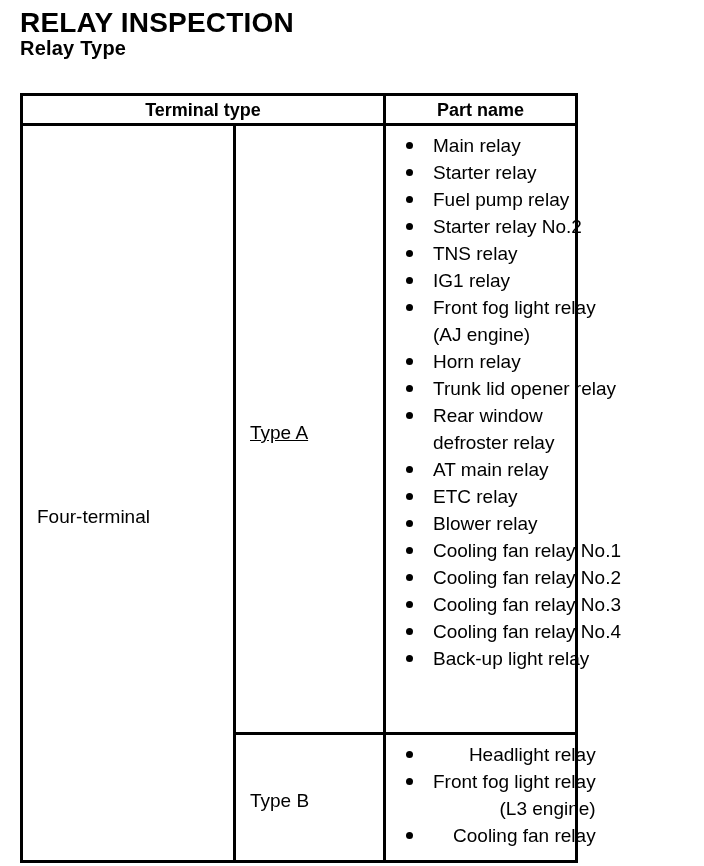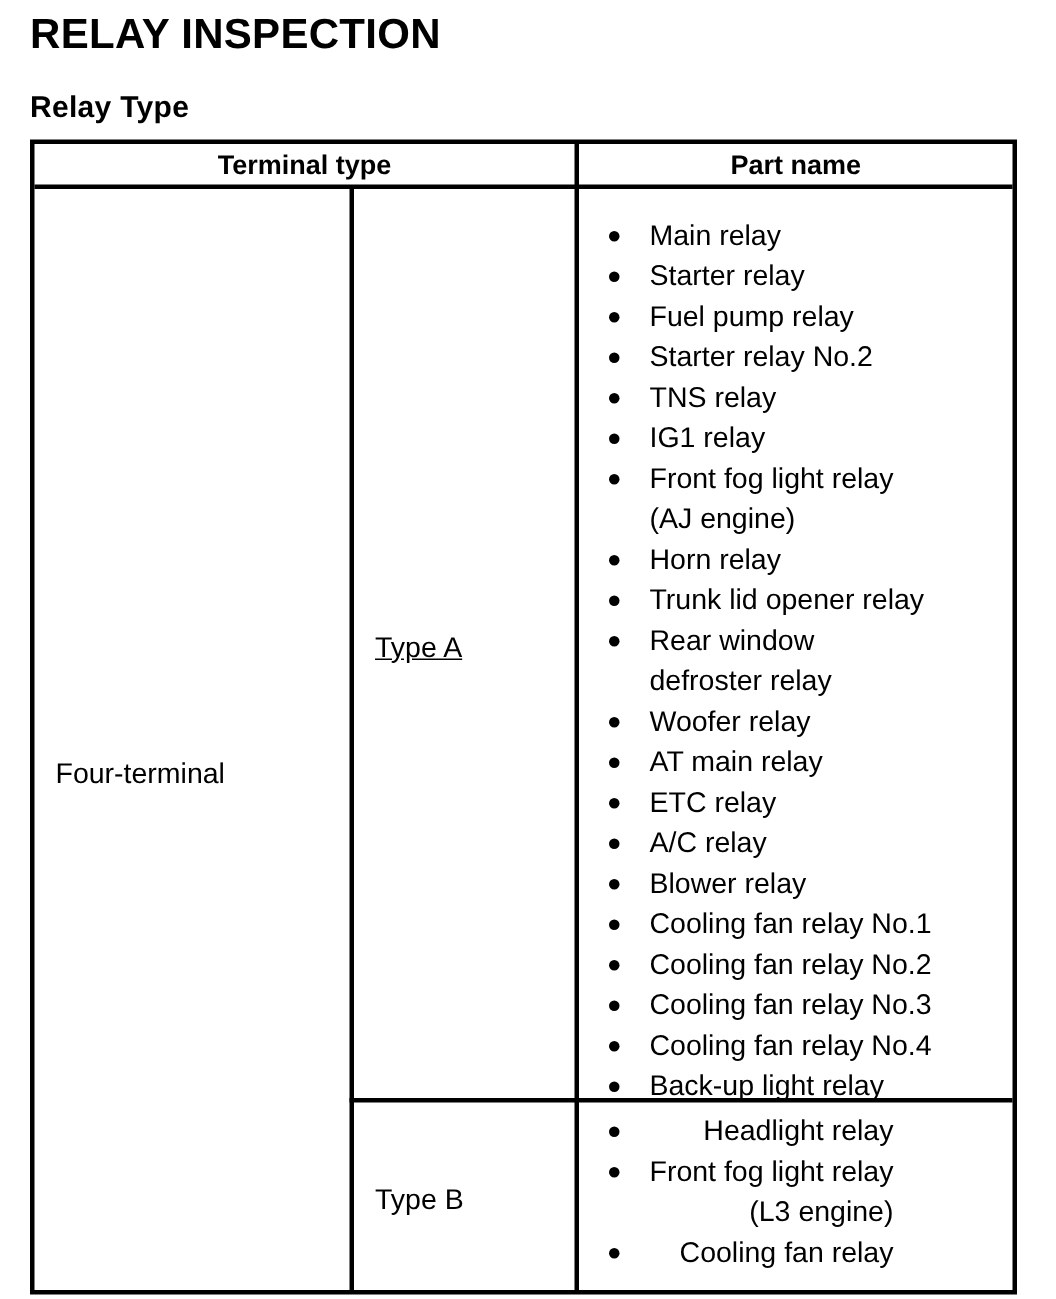--- a/index.html
+++ b/index.html
@@ -32,34 +32,34 @@
     top: 10px;
     font-size: 28px;
     font-weight: bold;
     letter-spacing: 0.2px;
     line-height: 26px;
     white-space: nowrap;
   }
   .h-sub {
     position: absolute;
     left: 20px;
-    top: 60px;
+    top: 36px;
     font-size: 20px;
     font-weight: bold;
     letter-spacing: 0.2px;
     line-height: 24px;
     white-space: nowrap;
   }
 
   
   .tbl {
     position: absolute;
     left: 20px;
     top: 93px;
-    width: 658px;          
+    width: 558px;          
     height: 770px;         
     border: 3px solid #000;
     box-sizing: border-box;
     background: #fff;
   }
 
   
   .tbl-head {
     position: absolute;
     left: 0;
@@ -145,21 +145,21 @@
   }
 
   
   .relay-list {
     position: absolute;
     left: 370px;
     margin: 0;
     padding: 0;
     list-style: none;
   }
-  .relay-list.list-a { top: 18px; }
+  .relay-list.list-a { top: 6px; }
   .relay-list.list-b { top: 615px; text-align: right; }
 
   .relay-list li {
     position: relative;
     padding-left: 40px;
     font-size: 19px;
     line-height: 27px;
     white-space: nowrap;
   }
   .relay-list li .bullet {
@@ -207,24 +207,22 @@
           <li><span class="bullet"></span><span>Fuel pump relay</span></li>
           <li><span class="bullet"></span><span>Starter relay No.2</span></li>
           <li><span class="bullet"></span><span>TNS relay</span></li>
           <li><span class="bullet"></span><span>IG1 relay</span></li>
           <li><span class="bullet"></span><span>Front fog light relay</span></li>
           <li class="cont"><span>(AJ engine)</span></li>
           <li><span class="bullet"></span><span>Horn relay</span></li>
           <li><span class="bullet"></span><span>Trunk lid opener relay</span></li>
           <li><span class="bullet"></span><span>Rear window</span></li>
           <li class="cont"><span>defroster relay</span></li>
-          <li><span class="bullet"></span><span>Woofer relay</span></li>
           <li><span class="bullet"></span><span>AT main relay</span></li>
           <li><span class="bullet"></span><span>ETC relay</span></li>
-          <li><span class="bullet"></span><span>A/C relay</span></li>
           <li><span class="bullet"></span><span>Blower relay</span></li>
           <li><span class="bullet"></span><span>Cooling fan relay No.1</span></li>
           <li><span class="bullet"></span><span>Cooling fan relay No.2</span></li>
           <li><span class="bullet"></span><span>Cooling fan relay No.3</span></li>
           <li><span class="bullet"></span><span>Cooling fan relay No.4</span></li>
           <li><span class="bullet"></span><span>Back-up light relay</span></li>
         </ul>
 
       <div class="cell-typeb">Type B</div>
       <ul class="relay-list list-b">

